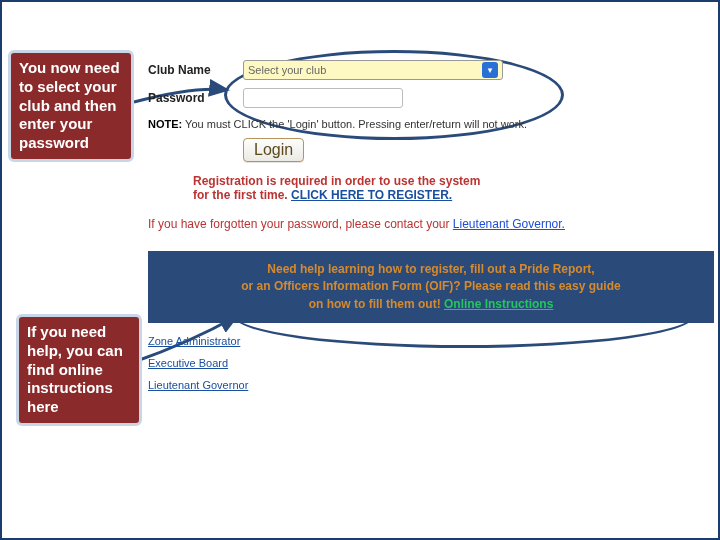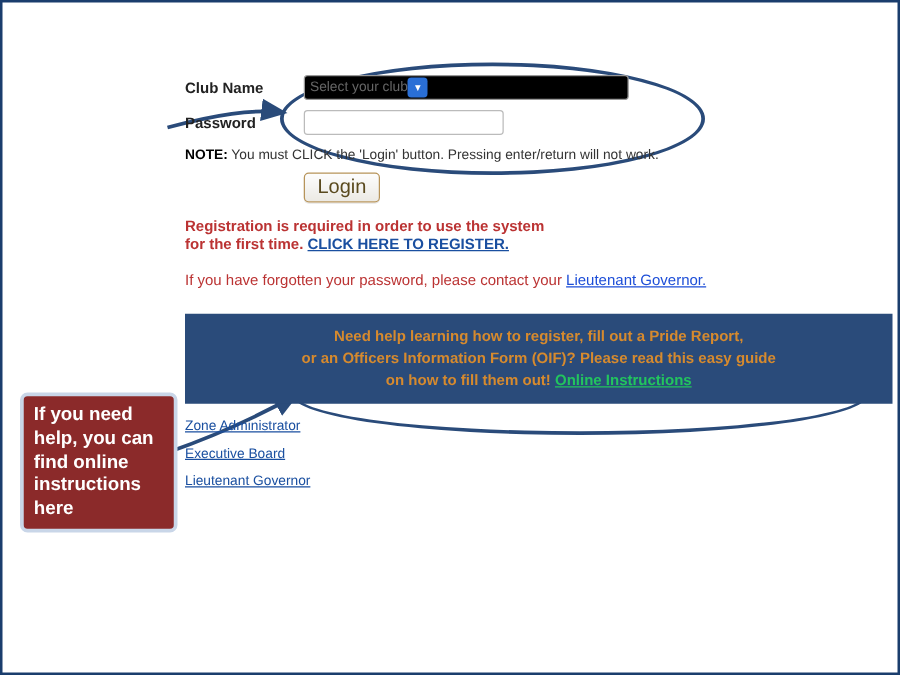--- a/index.html
+++ b/index.html
@@ -31,23 +31,23 @@
     position: absolute;
     left: 146px;
     top: 58px;
     width: 566px;
   }
   .form-row { display: flex; align-items: center; margin-bottom: 8px; font-size: 12px; }
   .form-label { font-weight: bold; color: #222; width: 95px; }
   .select-wrap {
     display: inline-flex; align-items: center;
     border: 1px solid #999; border-radius: 3px;
-    background: #000000; height: 20px; width: 260px;
+    background: #fef9c3; height: 20px; width: 260px;
     font-size: 11px; color: #666; padding: 0 4px;
-    justify-content: flex-start;
+    justify-content: space-between;
   }
   .select-arrow {
     width: 16px; height: 16px; background: #2a6fd6; border-radius: 3px;
     display: inline-flex; align-items: center; justify-content: center;
     color: #fff; font-size: 9px;
   }
   .text-input {
     border: 1px solid #bbb; border-radius: 3px;
     height: 20px; width: 160px; background: #fff;
   }
@@ -56,21 +56,21 @@
   .login-btn {
     display: inline-block;
     border: 1px solid #b7945a;
     border-radius: 4px;
     background: linear-gradient(#fdfdfd, #eceae4);
     font-size: 16px; color: #5a4a1e;
     padding: 2px 10px;
     margin-left: 95px;
     box-shadow: 0 1px 0 rgba(0,0,0,0.1);
   }
-  .reg-line { color: #b33; font-weight: bold; font-size: 12px; margin-top: 12px; }
+  .reg-line { color: #b33; font-weight: bold; font-size: 12px; margin-top: 12px; margin-left: 45px; }
   .reg-link { color: #1a4fa0; text-decoration: underline; font-weight: bold; font-size: 12px; }
   .forgot { color: #b33; font-size: 12px; margin-top: 14px; line-height: 1.4; }
   .forgot a { color: #1d4ed8; text-decoration: underline; }
 
   .help-banner {
     margin-top: 18px;
     background: #2a4b7a;
     padding: 10px 14px;
     text-align: center;
     font-size: 12px;
@@ -108,20 +108,21 @@
   <svg class="arrows">
     <defs>
       <marker id="ah" markerWidth="10" markerHeight="10" refX="6" refY="3" orient="auto">
         <path d="M0,0 L7,3 L0,6 Z" fill="#2a4b7a"></path>
       </marker>
     </defs>
     <path d="M132,100 C170,90 200,85 225,88" stroke="#2a4b7a" stroke-width="3" fill="none" marker-end="url(#ah)"></path>
     <path d="M132,360 C175,345 210,328 235,314" stroke="#2a4b7a" stroke-width="3" fill="none" marker-end="url(#ah)"></path>
   </svg>
 
+  <div class="callout callout1">You now need to select your club and then enter your password</div>
   <div class="callout callout2">If you need help, you can find online instructions here</div>
 
   <div class="panel">
 
     <div class="form-row">
       <span class="form-label">Club Name</span>
       <span class="select-wrap">
         <span>Select your club</span>
         <span class="select-arrow">▾</span>
       </span>

